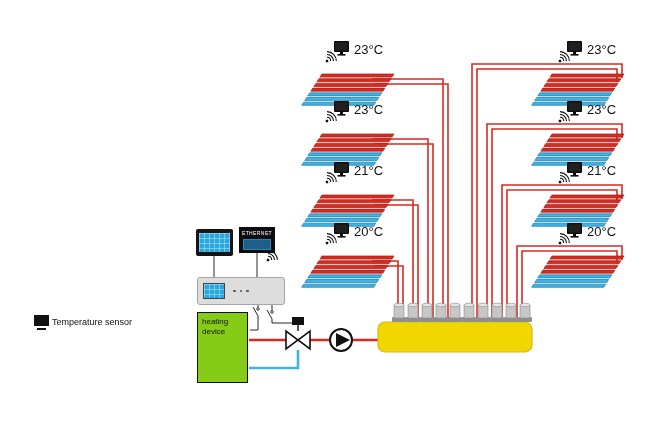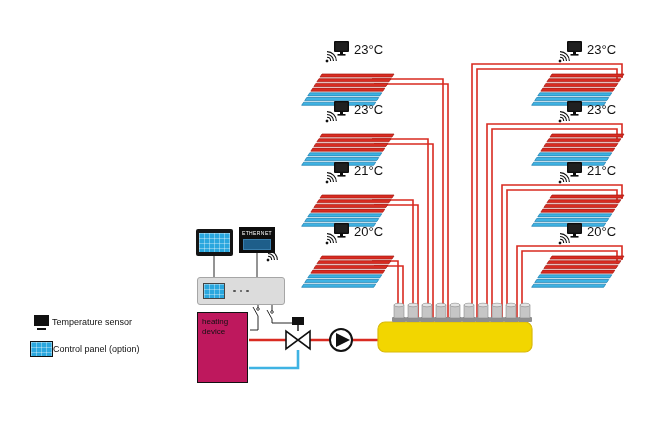--- a/index.html
+++ b/index.html
@@ -3,21 +3,21 @@
 <meta charset="utf-8">
 <style>
   html,body{margin:0;padding:0;background:#fff;}
   .canvas{position:relative;width:656px;height:428px;background:#ffffff;overflow:hidden;
           font-family:"Liberation Sans",sans-serif;color:#111;}
   .layer-svg{position:absolute;left:0;top:0;z-index:1;}
 
   .temp{position:absolute;z-index:3;font-size:13px;color:#111;white-space:nowrap;}
 
   .device-box{position:absolute;left:197px;top:312px;width:49px;height:69px;
-              background:#be185d;border:1.6px solid #111;z-index:2;}
+              background:#84cc16;border:1.6px solid #111;z-index:2;}
   .device-box .device-label{padding:4px 4px;font-size:8px;line-height:1.25;white-space:pre-line;}
 
   .control-panel{position:absolute;left:197px;top:277px;width:86px;height:26px;
                  background:#dcdcdc;border:1px solid #a6a6a6;border-radius:3px;z-index:2;
                  display:flex;align-items:center;}
   .panel-screen{width:20px;height:14px;margin-left:5px;background:#2aa7de;border:1px solid #444;
                 background-image:linear-gradient(rgba(255,255,255,.35) 1px,transparent 1px),
                                  linear-gradient(90deg,rgba(255,255,255,.35) 1px,transparent 1px);
                 background-size:5px 5px;}
   .panel-dots{display:flex;gap:4px;margin-left:8px;}
@@ -210,19 +210,15 @@
   </div>
 
   <div class="legend">
     <div class="legend-item">
       <span class="legend-sensor-icon">
         <span class="lsi-screen"></span>
         <span class="lsi-base"></span>
       </span>
       <span class="legend-label">Temperature sensor</span>
     </div>
-    <div class="legend-item">
-      <span class="legend-panel-icon"></span>
-      <span class="legend-label">Control panel (option)</span>
-    </div>
   </div>
 
 </div>
 
 </body></html>

